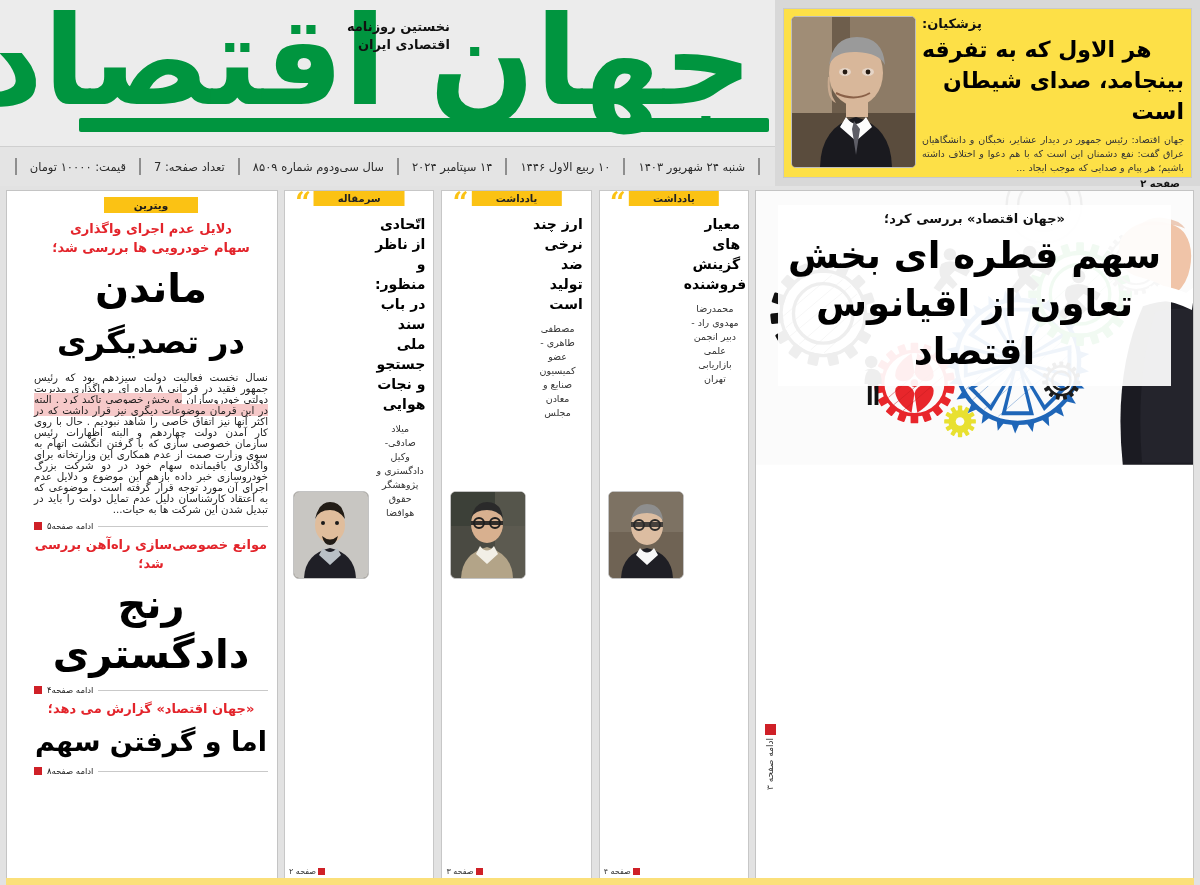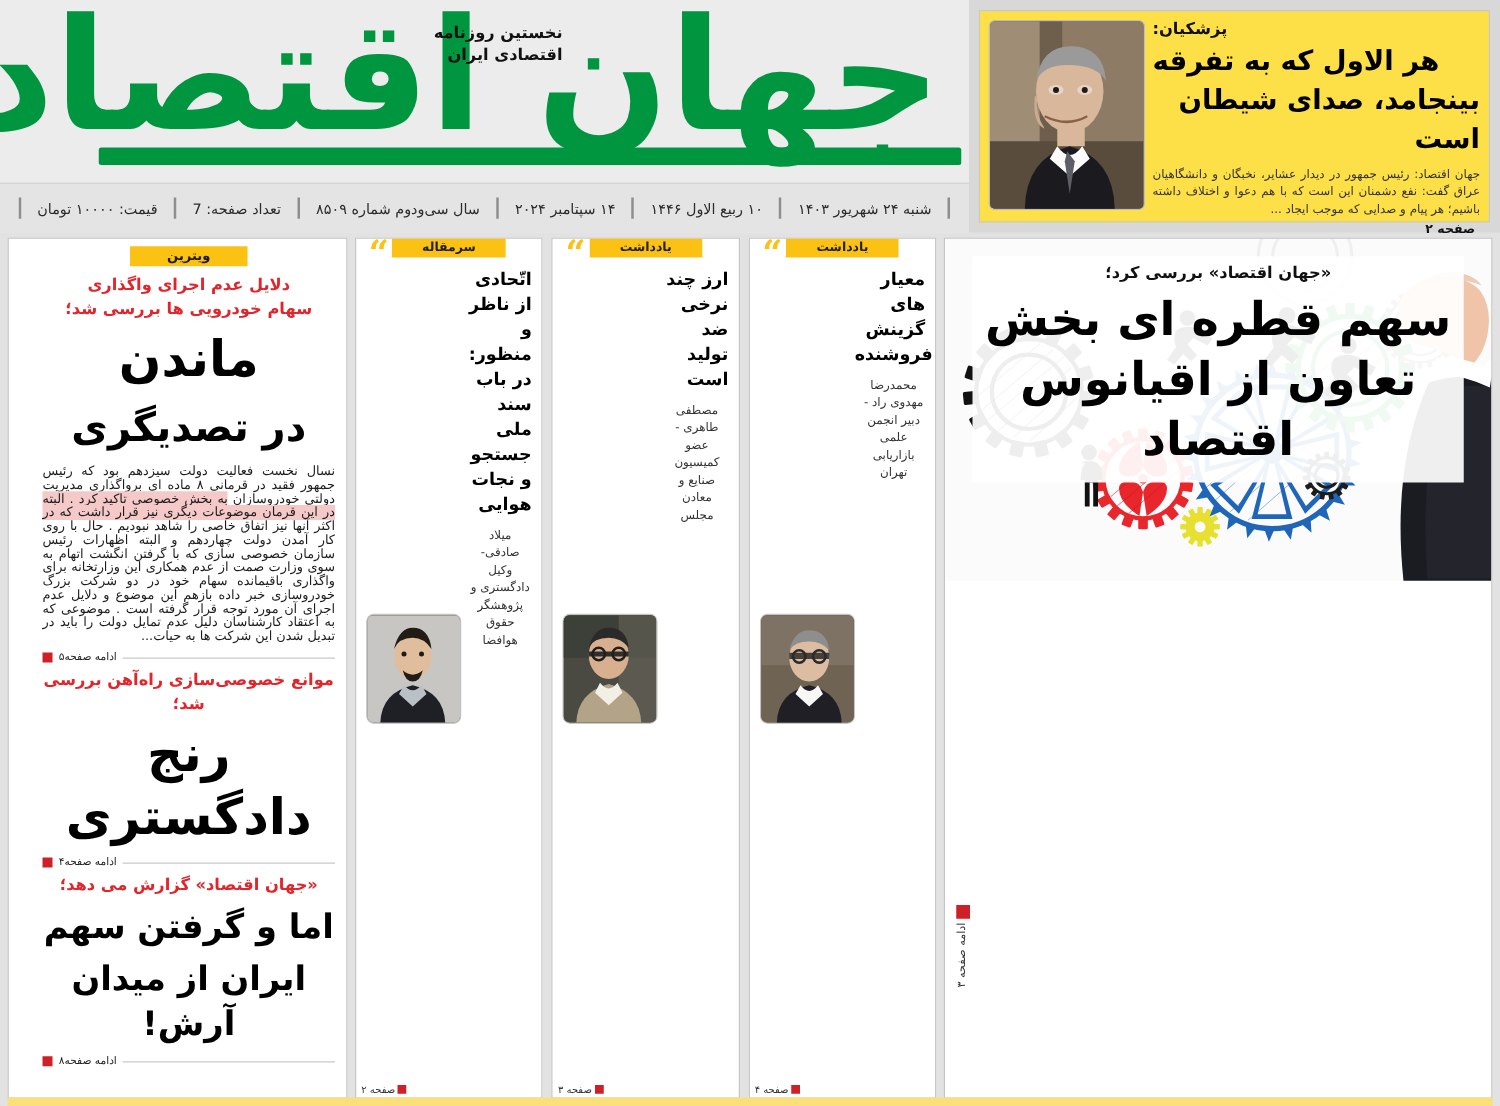--- a/index.html
+++ b/index.html
@@ -805,21 +805,20 @@
         <div class="cont-row">
           <span class="flag"></span>
           <span class="lbl">ادامه صفحه۴</span>
           <span class="rule"></span>
         </div>
       </div>
 
       <div>
         <div class="side-kicker">«جهان اقتصاد» گزارش می دهد؛</div>
         <div class="side-head xs">اما و گرفتن سهم</div>
-        <div class="side-head xs">ایران از میدان آرش!</div>
         <div class="cont-row">
           <span class="flag"></span>
           <span class="lbl">ادامه صفحه۸</span>
           <span class="rule"></span>
         </div>
       </div>
     </div>
 
   </div>
 

